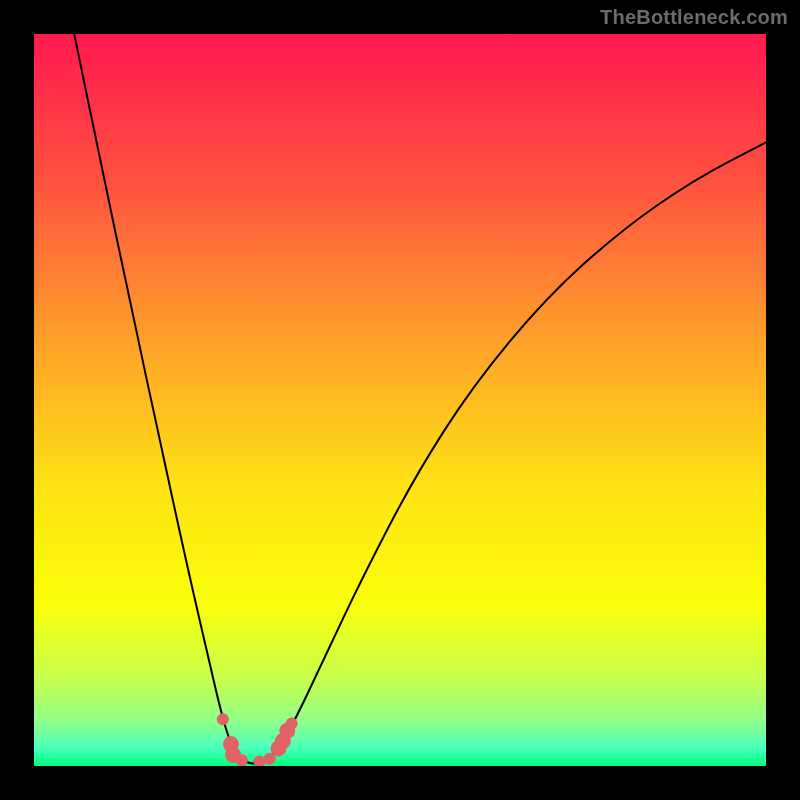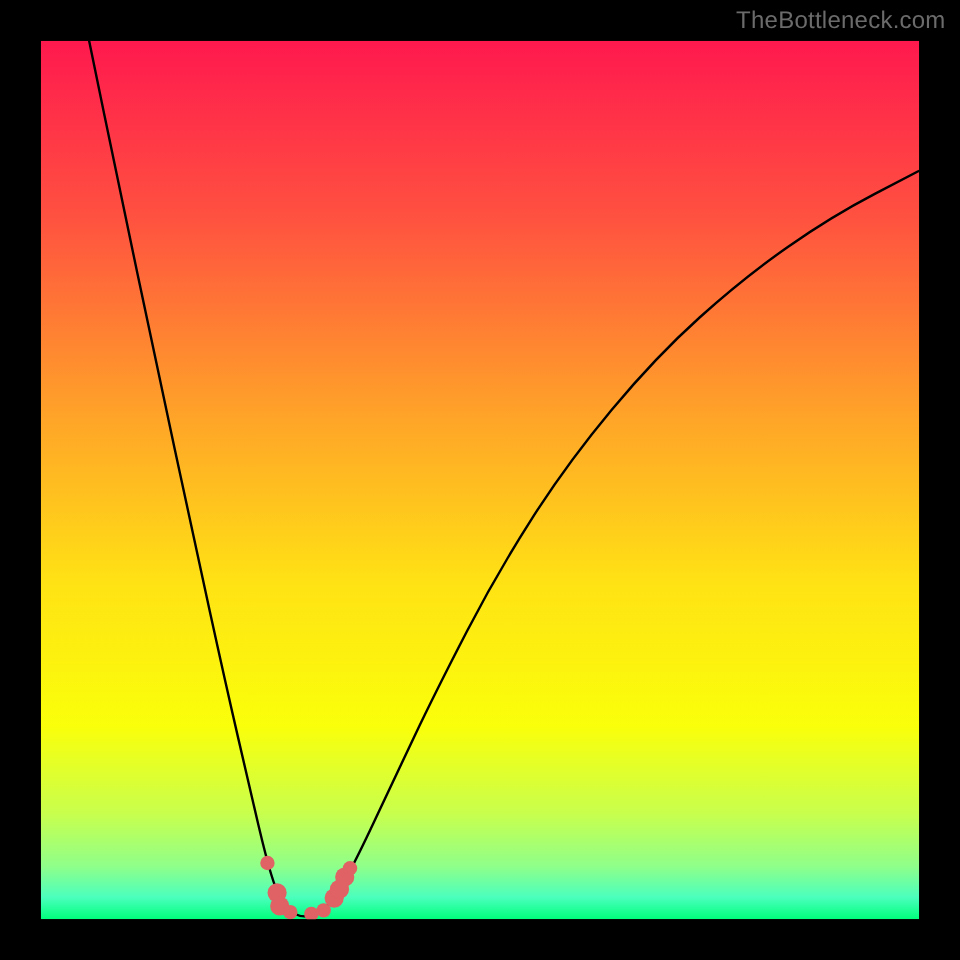--- a/index.html
+++ b/index.html
@@ -25,21 +25,21 @@
     top: 34px;
     width: 732px;
     height: 732px;
   }
   .attribution {
     position: absolute;
     top: 6px;
     right: 12px;
     color: #6b6b6b;
     font-size: 20px;
-    font-weight: 400;
+    font-weight: 700;
     letter-spacing: 0.2px;
     margin-left: 32px;
   }
   svg { display: block; }
   .curve {
     fill: none;
     stroke: #000;
     stroke-width: 2;
   }
   .marker {

